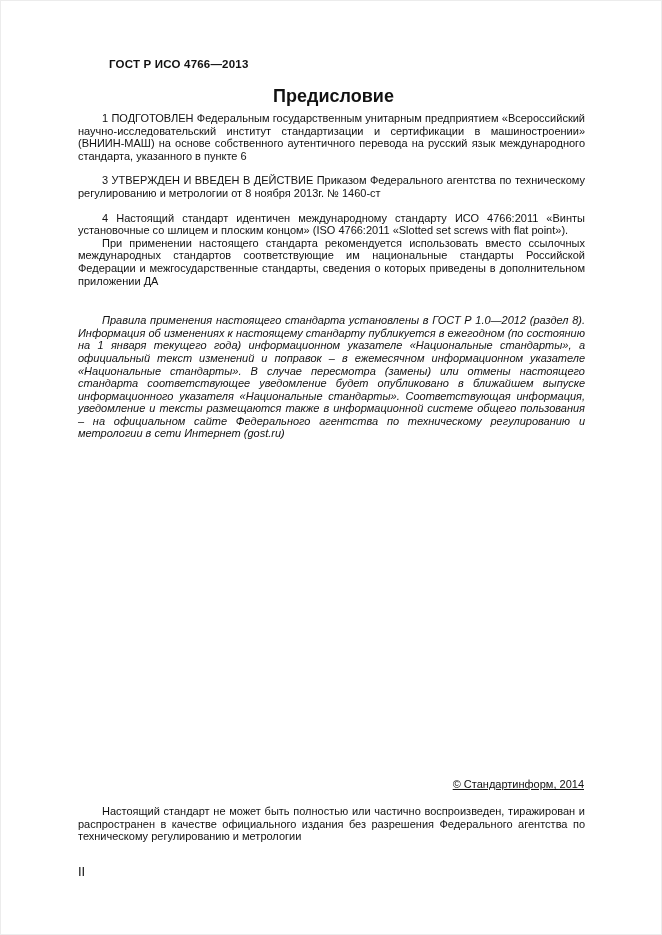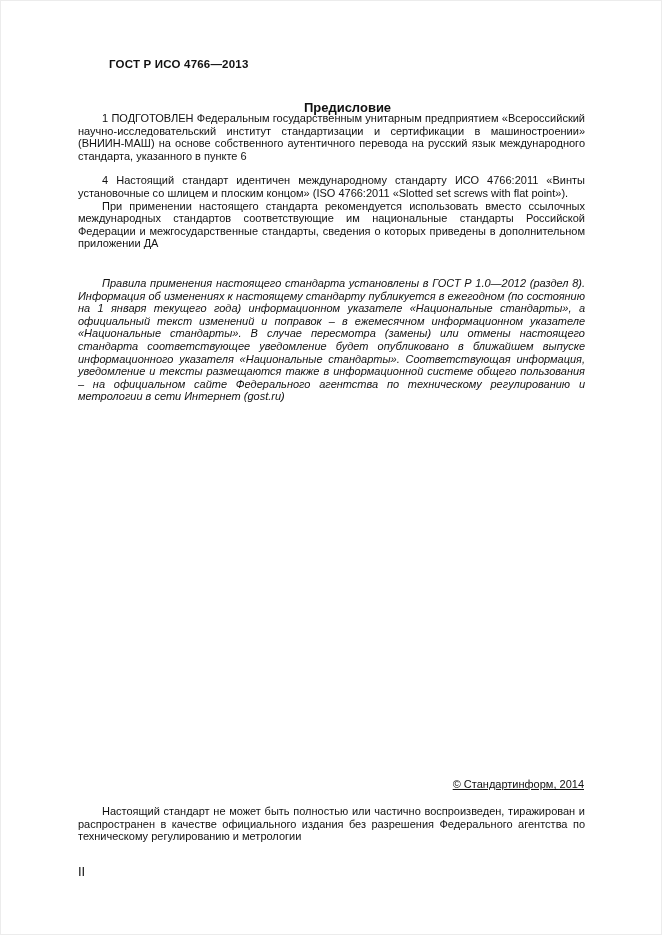--- a/index.html
+++ b/index.html
@@ -27,23 +27,23 @@
     font-weight: bold;
     letter-spacing: 0.2px;
     white-space: nowrap;
     padding-left: 31px;
   }
   .section-title {
     position: absolute;
     top: 84px;
     left: 78px;
     width: 507px;
-    margin: 16px;
+    margin: 2px;
     text-align: center;
-    font-size: 13px;
+    font-size: 18px;
     font-weight: bold;
   }
   .body-block {
     position: absolute;
     top: 112px;
     left: 78px;
     width: 507px;
   }
   .para {
     margin: 0 0 12px 0;
@@ -92,20 +92,21 @@
 <div class="page">
 
   <div class="doc-header">ГОСТ Р ИСО 4766—2013</div>
 
   <h1 class="section-title">Предисловие</h1>
 
   <div class="body-block">
     <p class="para">1 ПОДГОТОВЛЕН Федеральным государственным унитарным предприятием «Всероссийский научно-исследовательский институт стандартизации и сертификации в машиностроении» (ВНИИН-МАШ) на основе собственного аутентичного перевода на русский язык международного стандарта, указанного в пункте 6</p>
 
 
+    <p class="para">3 УТВЕРЖДЕН И ВВЕДЕН В ДЕЙСТВИЕ Приказом Федерального агентства по техническому регулированию и метрологии от 8 ноября 2013г. № 1460-ст</p>
 
     <p class="para no-gap">4 Настоящий стандарт идентичен международному стандарту ИСО 4766:2011 «Винты установочные со шлицем и плоским концом» (ISO 4766:2011 «Slotted set screws with flat point»).</p>
 
     <p class="para">При применении настоящего стандарта рекомендуется использовать вместо ссылочных международных стандартов соответствующие им национальные стандарты Российской Федерации и межгосударственные стандарты, сведения о которых приведены в дополнительном приложении ДА</p>
 
 
     <p class="para rules-note">Правила применения настоящего стандарта установлены в ГОСТ Р 1.0—2012 (раздел 8). Информация об изменениях к настоящему стандарту публикуется в ежегодном (по состоянию на 1 января текущего года) информационном указателе «Национальные стандарты», а официальный текст изменений и поправок – в ежемесячном информационном указателе «Национальные стандарты». В случае пересмотра (замены) или отмены настоящего стандарта соответствующее уведомление будет опубликовано в ближайшем выпуске информационного указателя «Национальные стандарты». Соответствующая информация, уведомление и тексты размещаются также в информационной системе общего пользования – на официальном сайте Федерального агентства по техническому регулированию и метрологии в сети Интернет (gost.ru)</p>
   </div>
 
   <div class="copyright">© Стандартинформ, 2014</div>

